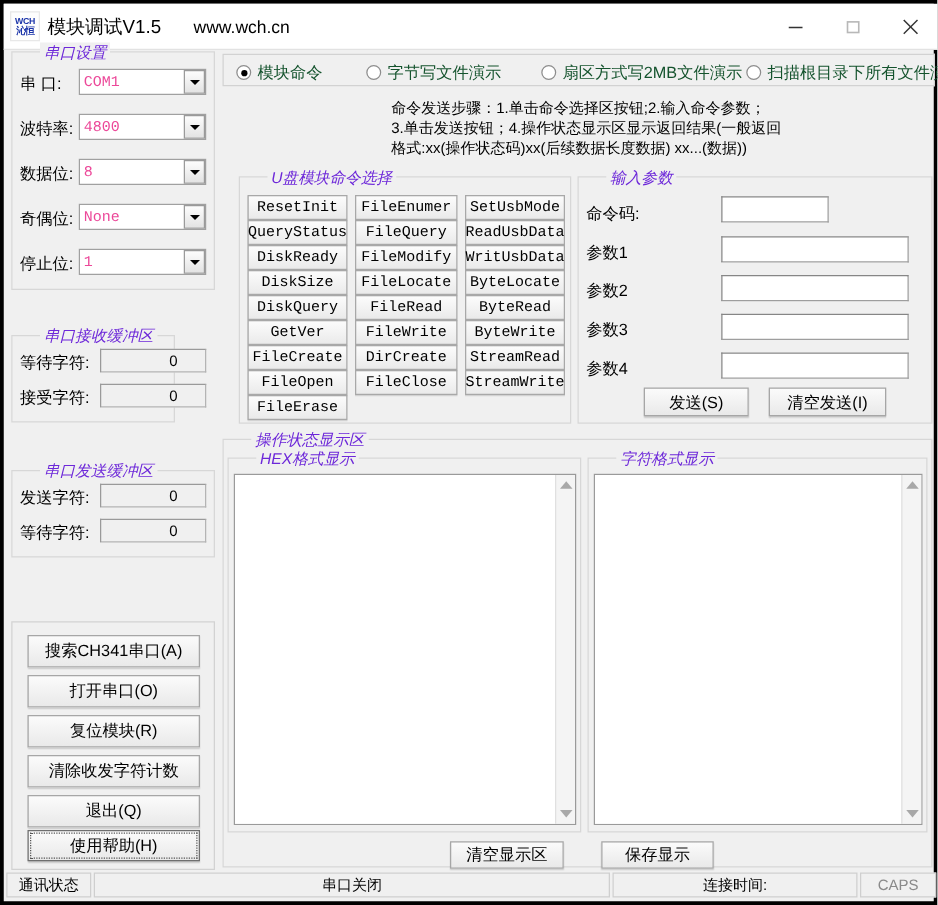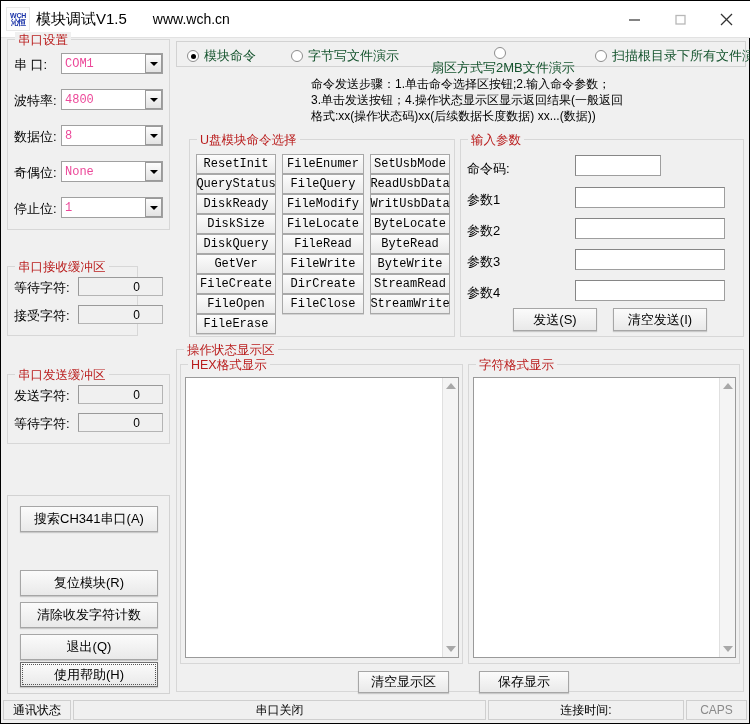--- a/index.html
+++ b/index.html
@@ -7,21 +7,21 @@
     margin: 0; padding: 0;
     width: 750px; height: 724px;
     overflow: hidden;
     background: #f0f0f0;
     font-family: "Liberation Sans", sans-serif;
   }
   #app {
     position: relative;
     width: 750px; height: 724px;
     background: #f0f0f0;
-    border: 1px solid #000000;
+    border: 3px solid #000000;
   }
 
   
   #titlebar {
     position: absolute; left: 0; top: 0; width: 750px; height: 37px;
     background: #ffffff;
     border-bottom: 1px solid #e2e2e2;
     display: flex; align-items: center;
   }
   #wch-logo {
@@ -48,23 +48,23 @@
   .wbtn svg { display: block; }
   #winctl { position: absolute; right: 2px; top: 0; display: flex; }
 
   
   .grp {
     position: absolute;
     border: 1px solid #d7d7d7;
     background: transparent;
   }
   .grp > .lgd {
-    position: absolute; top: -8px; left: 7px;
+    position: absolute; top: -8px; left: 22px;
     background: #f0f0f0; padding: 0 3px;
-    font-size: 12.5px; color: #b91c1c; white-space: nowrap;
+    font-size: 12.5px; color: #6d28d9; white-space: nowrap; font-style: italic;
   }
 
   .panel {
     position: absolute;
     background: #f0f0f0;
     border: 1px solid #d2d2d2;
   }
 
   
   .lab {
@@ -282,36 +282,37 @@
   <div class="grp" style="left:6px; top:373px; width:163px; height:70px;">
     <span class="lgd">串口发送缓冲区</span>
     <span class="lab" style="left:6px; top:12px;">发送字符:</span>
     <div class="num" style="left:70px; top:10px; width:85px;">0</div>
     <span class="lab" style="left:6px; top:40px;">等待字符:</span>
     <div class="num" style="left:70px; top:38px; width:85px;">0</div>
   </div>
 
   <div class="panel" style="left:6px; top:494px; width:163px; height:199px;">
     <div class="btn" style="left:12px; top:10px; width:138px; height:26px;">搜索CH341串口(A)</div>
+    <div class="btn" style="left:12px; top:42px; width:138px; height:26px;">打开串口(O)</div>
     <div class="btn" style="left:12px; top:74px; width:138px; height:26px;">复位模块(R)</div>
     <div class="btn" style="left:12px; top:106px; width:138px; height:26px;">清除收发字符计数</div>
     <div class="btn focus" style="left:12px; top:166px; width:138px; height:25px;">使用帮助(H)</div>
     <div class="btn" style="left:12px; top:138px; width:138px; height:26px;">退出(Q)</div>
   </div>
 
   <div class="panel" style="left:175px; top:40px; width:570px; height:26px; background:#f0f0f0;">
     <div class="radio on" style="left:10px; top:5px;">
       <span class="dot"></span>
       <span>模块命令</span>
     </div>
     <div class="radio" style="left:114px; top:5px;">
       <span class="dot"></span>
       <span>字节写文件演示</span>
     </div>
-    <div class="radio" style="left:254px; top:5px;flex-direction:column;">
+    <div class="radio" style="left:254px; top:5px;">
       <span class="dot"></span>
       <span>扇区方式写2MB文件演示</span>
     </div>
     <div class="radio" style="left:418px; top:5px;">
       <span class="dot"></span>
       <span>扫描根目录下所有文件演示</span>
     </div>
   </div>
 
 

